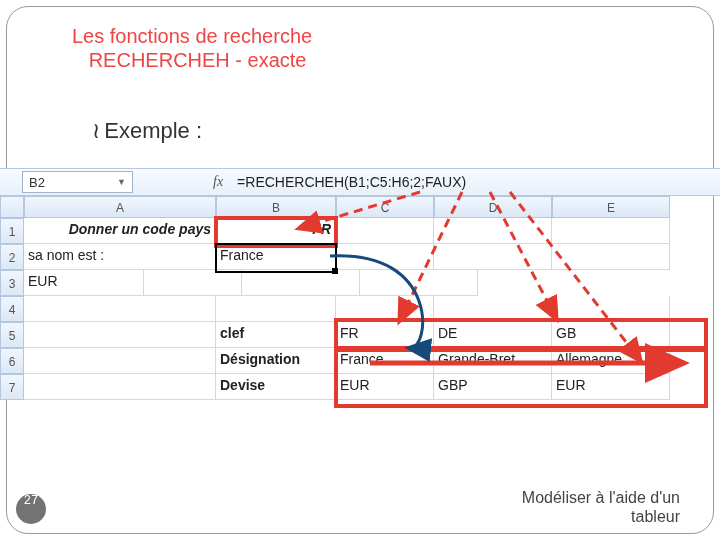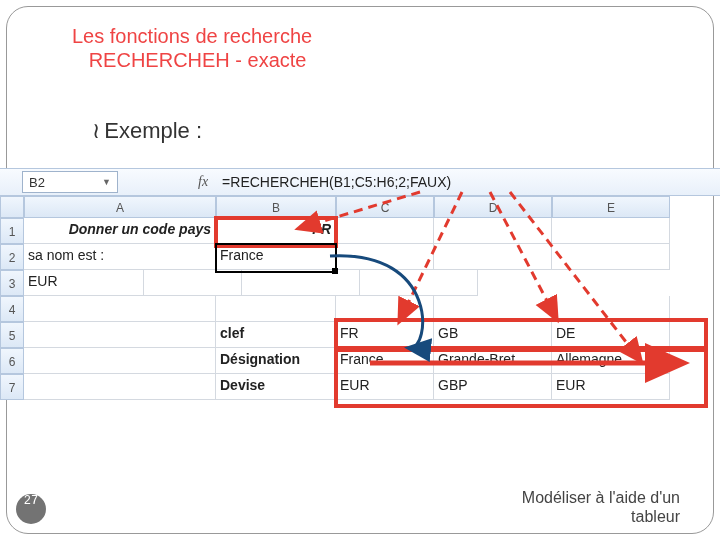--- a/index.html
+++ b/index.html
@@ -47,21 +47,21 @@
   .namebox-row {
     height: 28px;
     display: flex;
     align-items: center;
     background: linear-gradient(#f8fbff, #e8f0fa);
     border-top: 1px solid #b5c7de;
     border-bottom: 1px solid #b5c7de;
   }
   .namebox {
     margin-left: 22px;
-    width: 96px;
+    width: 111px;
     height: 22px;
     border: 1px solid #9fb3cc;
     background: white;
     display: flex;
     align-items: center;
     padding: 0 6px;
     font-size: 13px;
     color: #333;
     justify-content: space-between;
   }
@@ -216,22 +216,22 @@
         <div class="cell colA"></div>
         <div class="cell colB"></div>
         <div class="cell colC"></div>
         <div class="cell colD"></div>
         <div class="cell colE"></div>
       </div>
       <div class="cell-row">
         <div class="cell colA"></div>
         <div class="cell colB bold">clef</div>
         <div class="cell colC">FR</div>
+        <div class="cell colE">DE</div>
         <div class="cell colD">GB</div>
-        <div class="cell colE">DE</div>
       </div>
       <div class="cell-row">
         <div class="cell colA"></div>
         <div class="cell colB bold">Désignation</div>
         <div class="cell colC">France</div>
         <div class="cell colD">Grande-Bret</div>
         <div class="cell colE">Allemagne</div>
       </div>
       <div class="cell-row">
         <div class="cell colA"></div>

